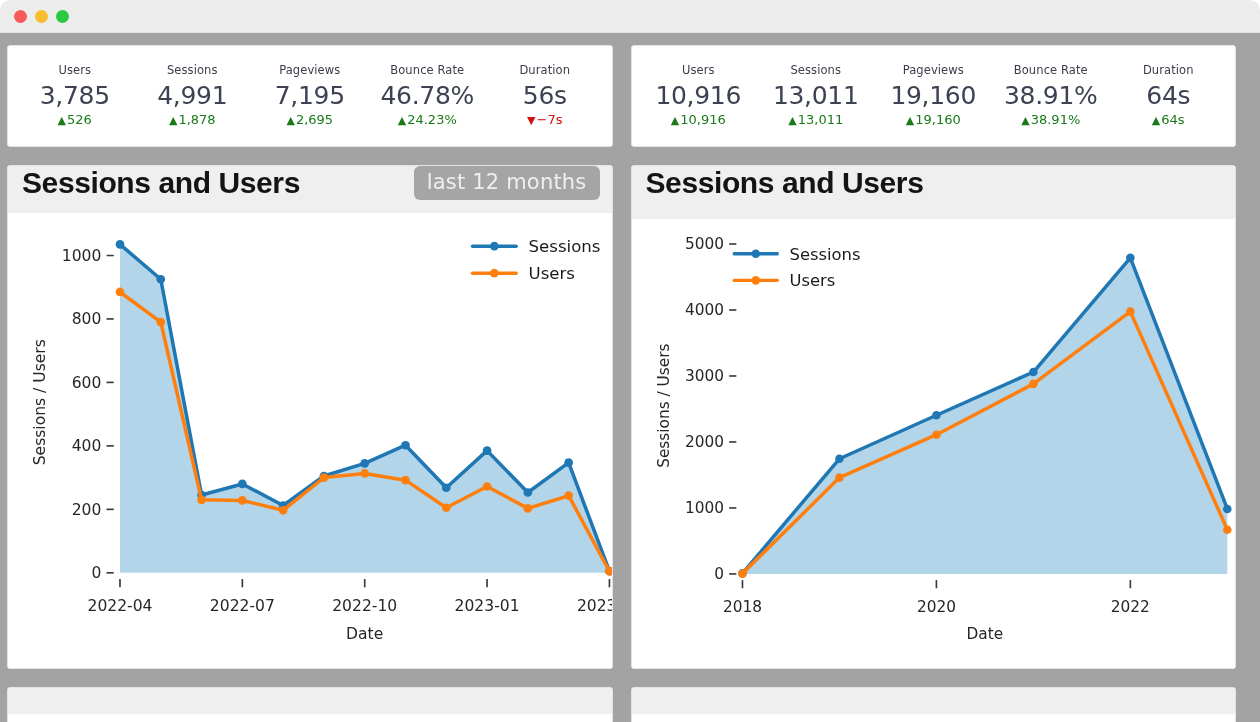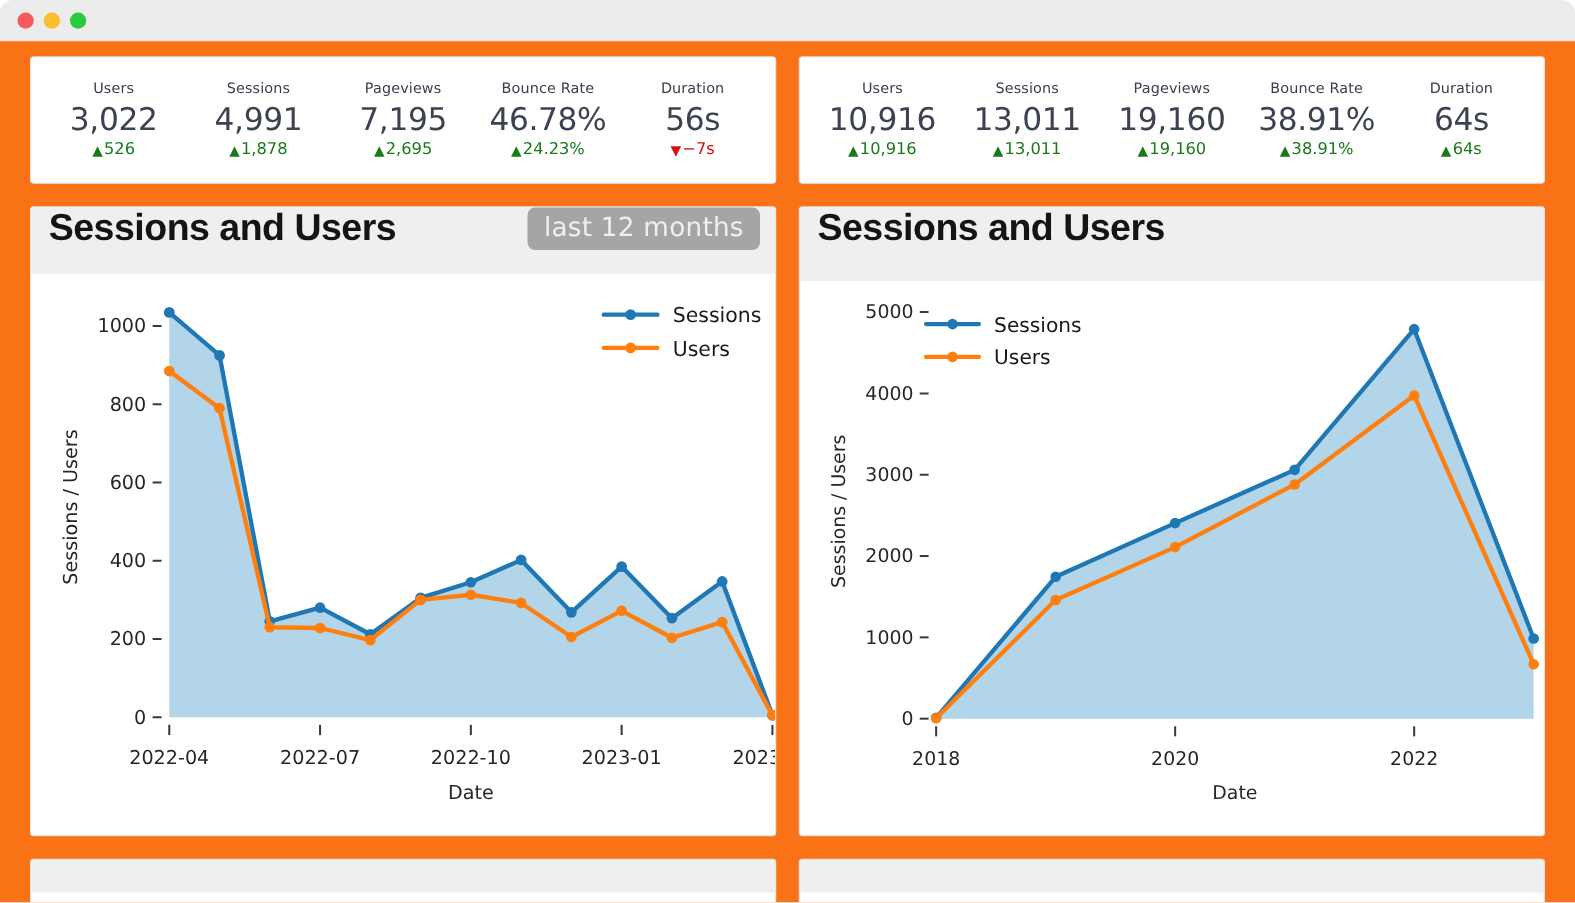--- a/index.html
+++ b/index.html
@@ -36,22 +36,22 @@
   .dot.red    { background: #f8595a; }
   .dot.yellow { background: #f9bd2e; }
   .dot.green  { background: #2ac940; }
 
   
   .canvas {
     position: absolute;
     top: 33px; left: 0;
     width: 1260px;
     height: 689px;
-    background: #f97316;
-    padding: 12px 24px 0 24px;
+    background: #a3a3a3;
+    padding: 12px 24px 0 7px;
   }
 
   .grid {
     display: grid;
     grid-template-columns: 1fr 1fr;
     gap: 18px;
   }
 
   .panel {
     background: #ffffff;
@@ -122,21 +122,21 @@
   </div>
 
   <div class="canvas">
 
     <div class="grid">
 
       <div class="panel kpi-panel">
         <div class="kpi-row" id="kpi-left-row">
             <div class="kpi">
               <div class="kpi-label">Users</div>
-              <div class="kpi-value">3,022</div>
+              <div class="kpi-value">3,785</div>
               <div class="kpi-delta up">
                 <span class="tri">▲</span>
                 <span>526</span>
               </div>
             </div>
             <div class="kpi">
               <div class="kpi-label">Sessions</div>
               <div class="kpi-value">4,991</div>
               <div class="kpi-delta up">
                 <span class="tri">▲</span>

